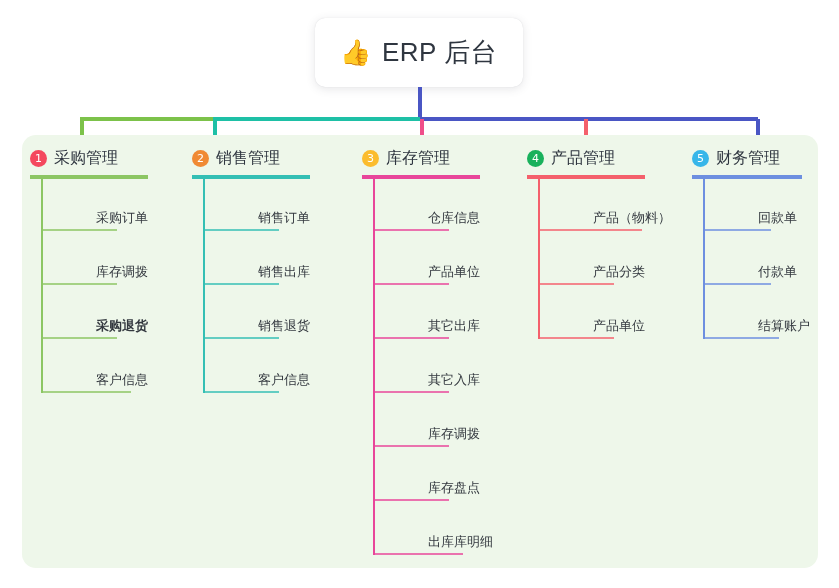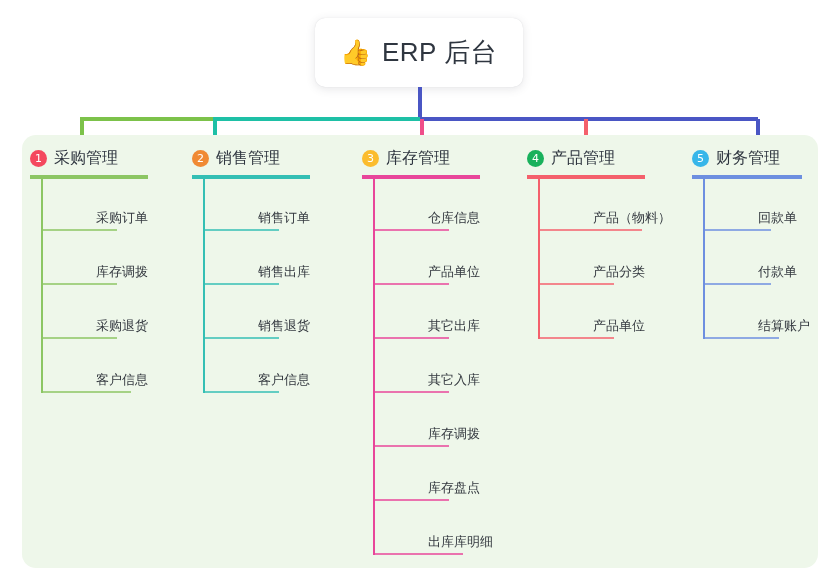--- a/index.html
+++ b/index.html
@@ -84,21 +84,21 @@
           <div class="col-head">
             <div class="badge" style="background: rgb(244, 72, 94);">1</div>
             <div class="head-text">采购管理</div>
           </div>
           <div class="head-rule" style="width: 118px; background: rgb(140, 198, 99);"></div>
           <div class="spine" style="height: 216px; background: rgb(140, 198, 99);"></div>
           <div class="item" style="top: 74px;">采购订单</div>
           <div class="item-rule" style="top: 94px; width: 76px; background: rgb(140, 198, 99); opacity: 0.75;"></div>
           <div class="item" style="top: 128px;">库存调拨</div>
           <div class="item-rule" style="top: 148px; width: 76px; background: rgb(140, 198, 99); opacity: 0.75;"></div>
-          <div class="item" style="top: 182px;">采购退货</div>
+          <div class="item" style="top: 182px; font-weight: bold;">采购退货</div>
           <div class="item-rule" style="top: 202px; width: 76px; background: rgb(140, 198, 99); opacity: 0.75;"></div>
           <div class="item" style="top: 236px;">客户信息</div>
           <div class="item-rule" style="top: 256px; width: 90px; background: rgb(140, 198, 99); opacity: 0.75;"></div>
         </div>
         <div class="col" style="left: 170px;">
           <div class="col-head">
             <div class="badge" style="background: rgb(240, 138, 52);">2</div>
             <div class="head-text">销售管理</div>
           </div>
           <div class="head-rule" style="width: 118px; background: rgb(52, 191, 180);"></div>

